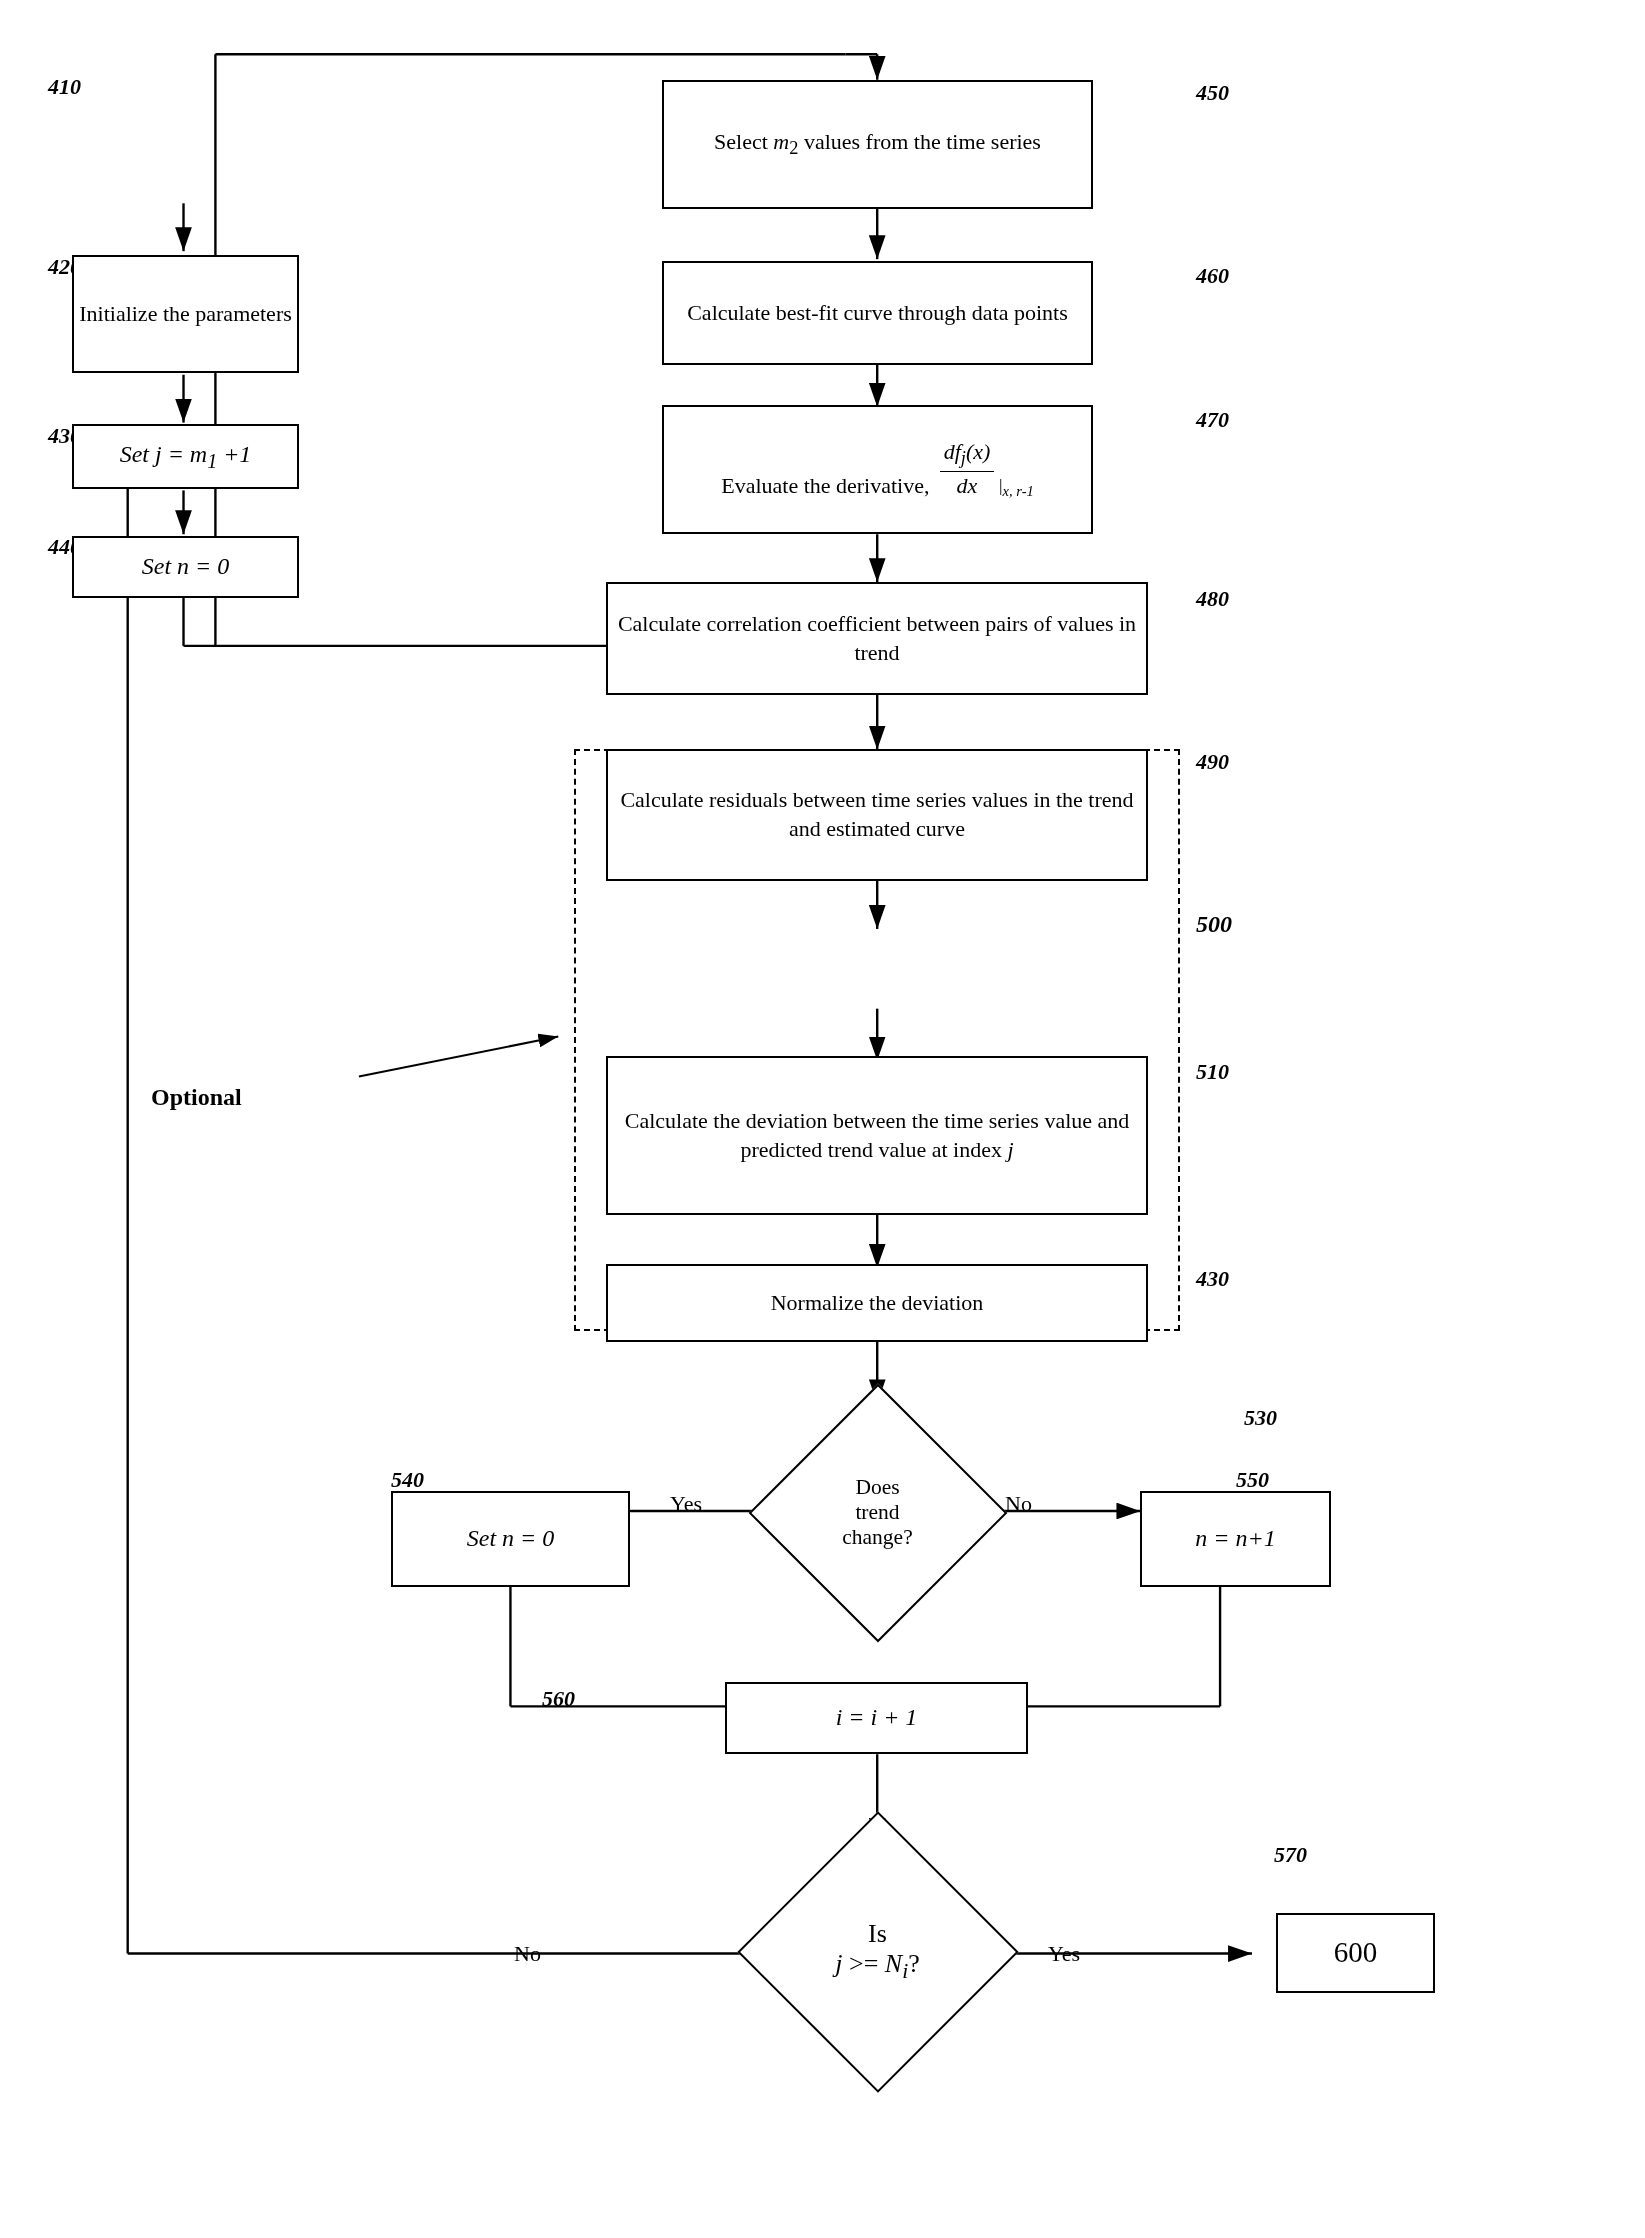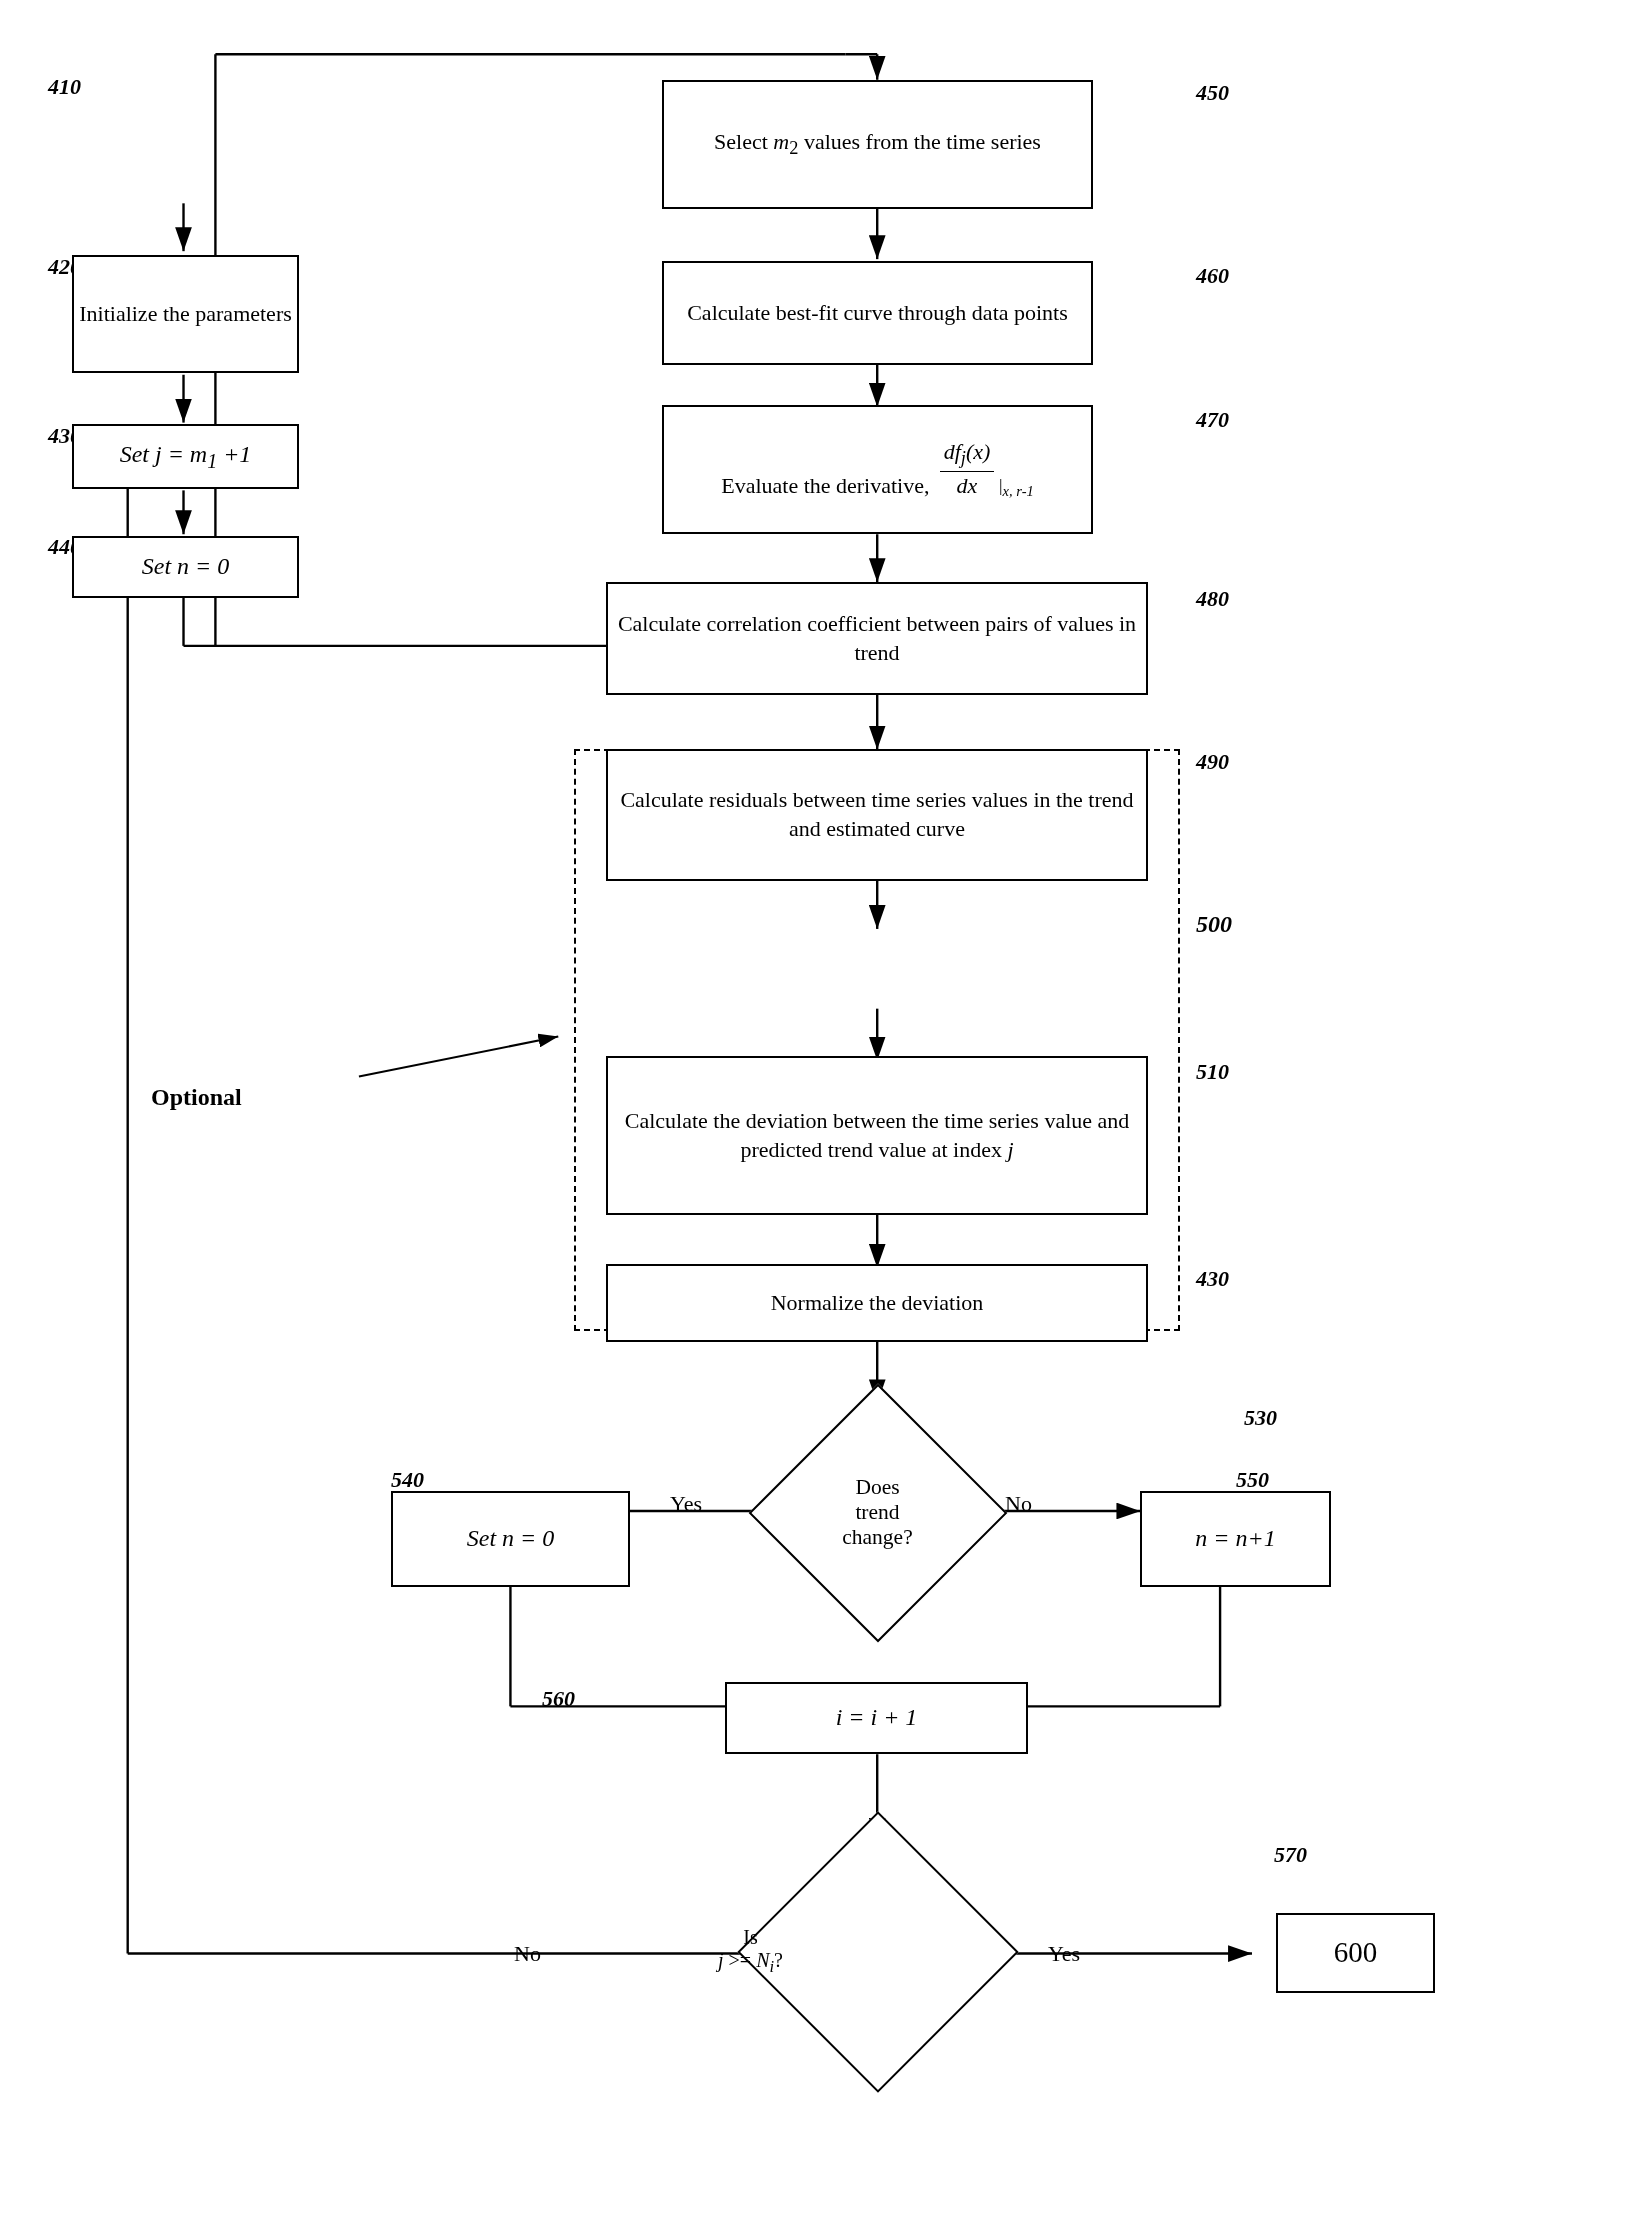--- a/index.html
+++ b/index.html
@@ -205,21 +205,21 @@
   </div>
 
   <div style="position:absolute; left:542px; top:1686px; font-size:22px; font-style:italic; font-weight:bold;">560</div>
   <div class="flow-box italic-box" style="left:725px; top:1682px; width:303px; height:72px; font-size:24px;">
     <span><i>i</i> = <i>i</i> + 1</span>
   </div>
 
   <div style="position:absolute; left:1260px; top:1842px; font-size:22px; font-style:italic; font-weight:bold;margin-left:14px;">570</div>
   <div style="position:absolute; left:718px; top:1840px; width:319px; height:223px;">
     <div style="position:absolute; left:50%; top:50%; width:199px; height:199px; transform:translate(-50%,-50%) rotate(45deg); border:2.4px solid #000; background:#fff;"></div>
-    <div style="position:absolute; left:0; top:0; width:100%; height:100%; display:flex; align-items:center; justify-content:flex-start; text-align:center; font-size:20px; z-index:2;">
+    <div style="position:absolute; left:0; top:0; width:100%; height:100%; display:flex; align-items:center; justify-content:center; text-align:center; font-size:26px; z-index:2;">
       <span>Is<br><i>j</i> &gt;= <i>N</i><sub><i>i</i></sub>?</span>
     </div>
   </div>
 
   <div style="position:absolute; left:1048px; top:1941px; font-size:22px;">Yes</div>
 
   <div style="position:absolute; left:514px; top:1941px; font-size:22px;">No</div>
 
   <div class="flow-box" style="left:1276px; top:1913px; width:159px; height:80px; font-size:29px;">
     <span>600</span>

